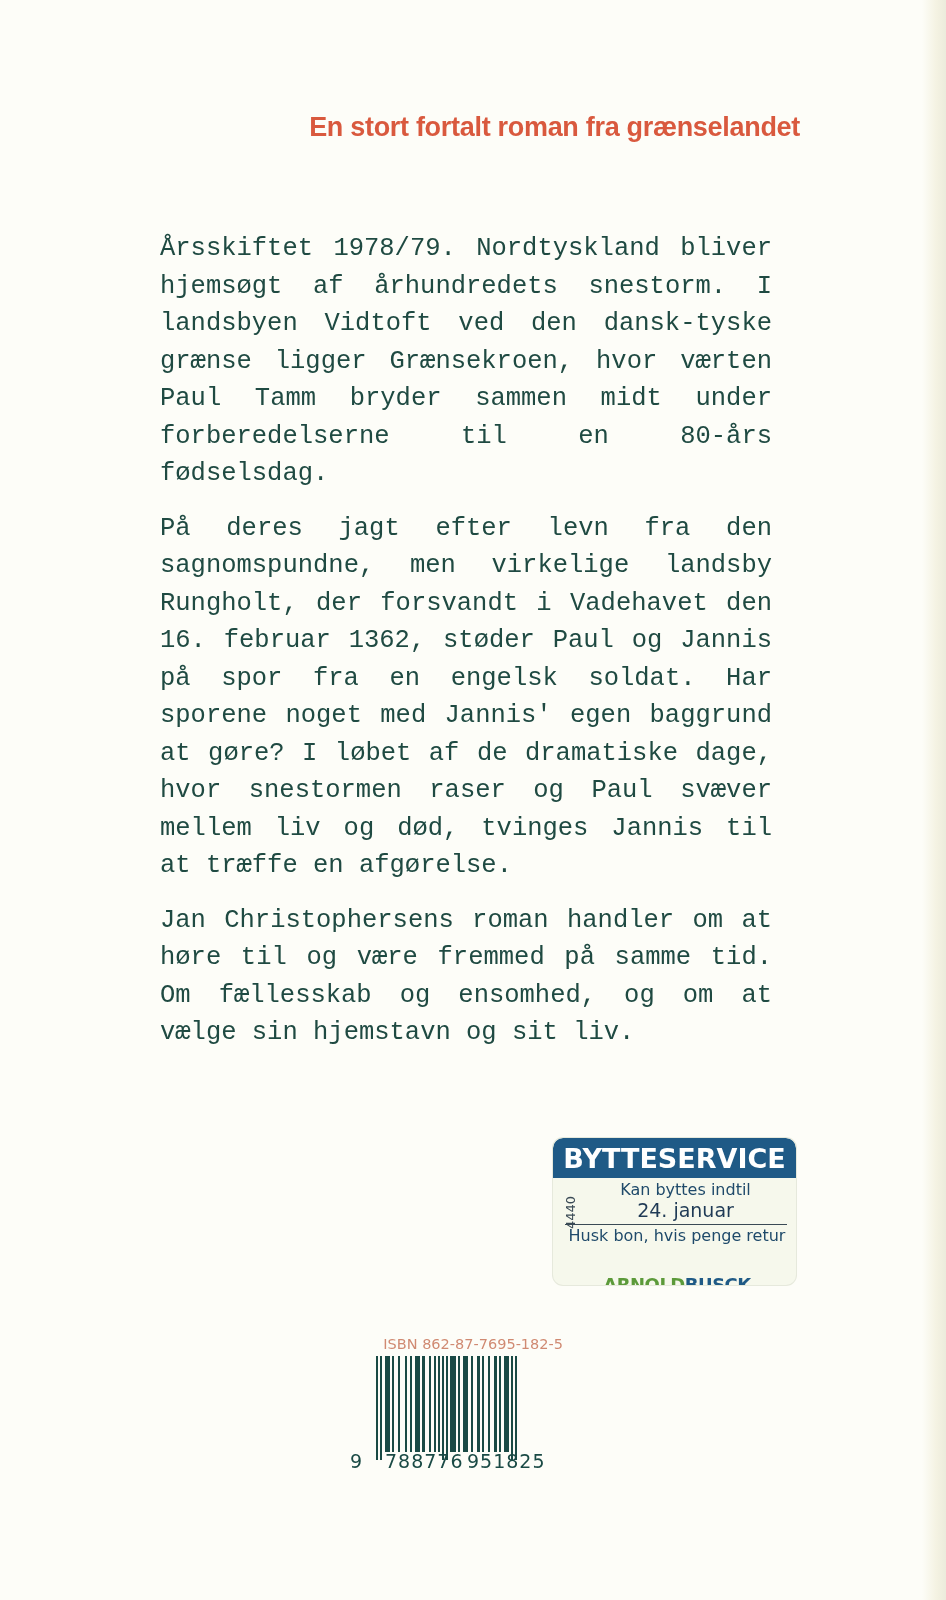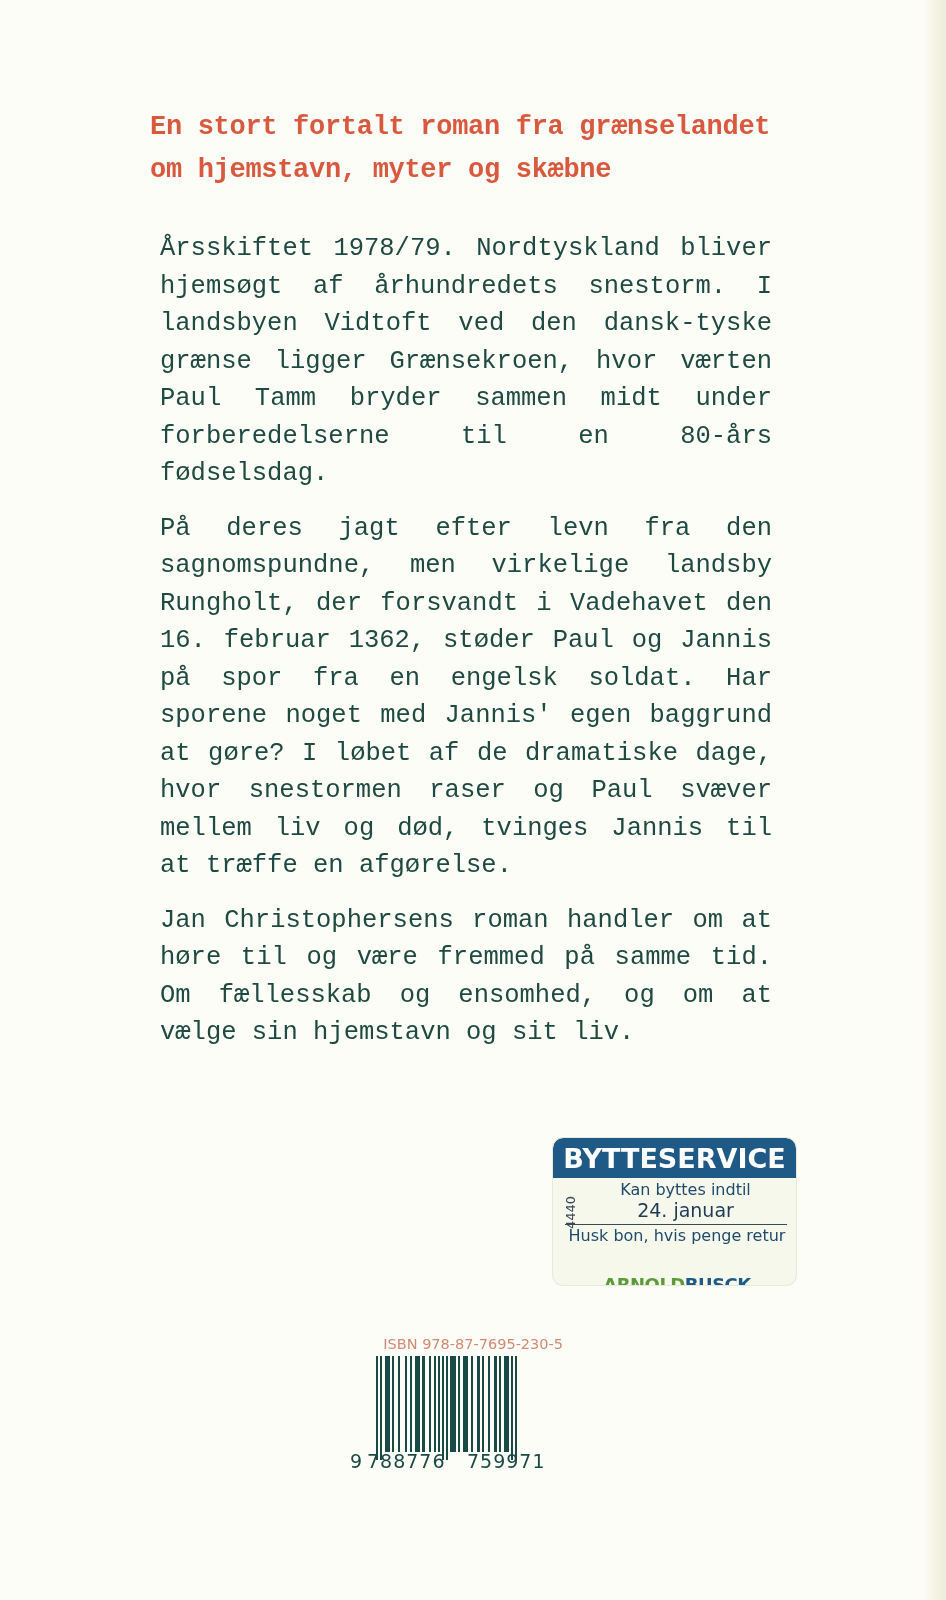--- a/index.html
+++ b/index.html
@@ -7,22 +7,22 @@
     width: 946px; height: 1600px; position: relative; overflow: hidden;
     background: #fdfdf8;
     font-family: "DejaVu Serif", serif;
   }
   .edge-right {
     position: absolute; top: 0; right: 0; width: 24px; height: 1600px;
     background: linear-gradient(to right, rgba(245,243,228,0) 0%, #f4f2e2 60%, #ecebdc 100%);
   }
   .tagline {
     position: absolute; left: 150px; top: 106px; width: 650px;
-    text-align: left; color: #d9593e;
-    font-family: Liberation Mono, monospace; font-weight: bold;
+    text-align: right; color: #d9593e;
+    font-family: Liberation Sans, sans-serif; font-weight: bold;
     font-size: 27px; line-height: 43px; letter-spacing: -0.3px;
   }
   .blurb {
     position: absolute; left: 160px; top: 230px; width: 612px;
     color: #1f4a42;
     font-family: Liberation Mono, monospace;
     font-size: 25.5px; line-height: 37.5px;
     text-align: justify;
   }
   .blurb p { margin: 0 0 17px 0; }
@@ -79,50 +79,49 @@
   .barcode span { display: block; height: 100%; }
   .bar { background: #1a4a45; }
   .gap { background: transparent; }
   .guard { height: 104px !important; }
   .bc-digits {
     position: absolute; top: 1450px; left: 350px; width: 220px;
     font-family: "DejaVu Sans", sans-serif; color: #1a4a45; font-size: 19px;
     letter-spacing: 1px;
   }
   .bc-first { position: absolute; left: 0; }
-  .bc-left { position: absolute; left: 17px; }
+  .bc-left { position: absolute; left: 35px; }
   .bc-right { position: absolute; left: 117px; }
 </style>
 </head>
 <body>
 
 <div class="edge-right"></div>
 
 <div class="tagline">
   <div>En stort fortalt roman fra grænselandet</div>
-  <div>om hjemstavn, myter og skæbne</div>
 </div>
 
 <div class="blurb">
   <p>Årsskiftet 1978/79. Nordtyskland bliver hjemsøgt af århundredets snestorm. I landsbyen Vidtoft ved den dansk-tyske grænse ligger Grænsekroen, hvor værten Paul Tamm bryder sammen midt under forberedelserne til en 80-års fødselsdag.</p>
   <p>På deres jagt efter levn fra den sagnomspundne, men virkelige landsby Rungholt, der forsvandt i Vadehavet den 16. februar 1362, støder Paul og Jannis på spor fra en engelsk soldat. Har sporene noget med Jannis' egen baggrund at gøre? I løbet af de dramatiske dage, hvor snestormen raser og Paul svæver mellem liv og død, tvinges Jannis til at træffe en afgørelse.</p>
   <p>Jan Christophersens roman handler om at høre til og være fremmed på samme tid. Om fællesskab og ensomhed, og om at vælge sin hjemstavn og sit liv.</p>
 </div>
 
 <div class="sticker">
   <div class="sticker-head">BYTTESERVICE</div>
   <div class="sticker-code">4440</div>
   <div class="sticker-line1">Kan byttes indtil</div>
   <div class="sticker-line2">24. januar</div>
   <div class="sticker-rule"></div>
   <div class="sticker-line3">Husk bon, hvis penge retur</div>
   <div class="sticker-brand"><span class="brand-a">ARNOLD</span><span class="brand-b">BUSCK</span></div>
 </div>
 
-<div class="isbn">ISBN 978-87-7695-230-5</div>
+<div class="isbn">ISBN 862-87-7695-182-5</div>
 
 <div class="barcode">
   <span class="bar guard" style="width:2px"></span>
     <span class="gap" style="width:2px"></span>
     <span class="bar guard" style="width:2px"></span>
   <span class="gap" style="width:3px"></span>
     <span class="bar" style="width:5px"></span>
     <span class="gap" style="width:2px"></span>
     <span class="bar" style="width:2px"></span>
   <span class="gap" style="width:4px"></span>
@@ -167,14 +166,14 @@
     <span class="bar" style="width:5px"></span>
   <span class="gap" style="width:2px"></span>
     <span class="bar guard" style="width:2px"></span>
     <span class="gap" style="width:2px"></span>
     <span class="bar guard" style="width:2px"></span>
 </div>
 
 <div class="bc-digits">
   <span class="bc-first">9</span>
   <span class="bc-left">788776</span>
-  <span class="bc-right">759971</span>
+  <span class="bc-right">951825</span>
 </div>
 
 </body></html>

